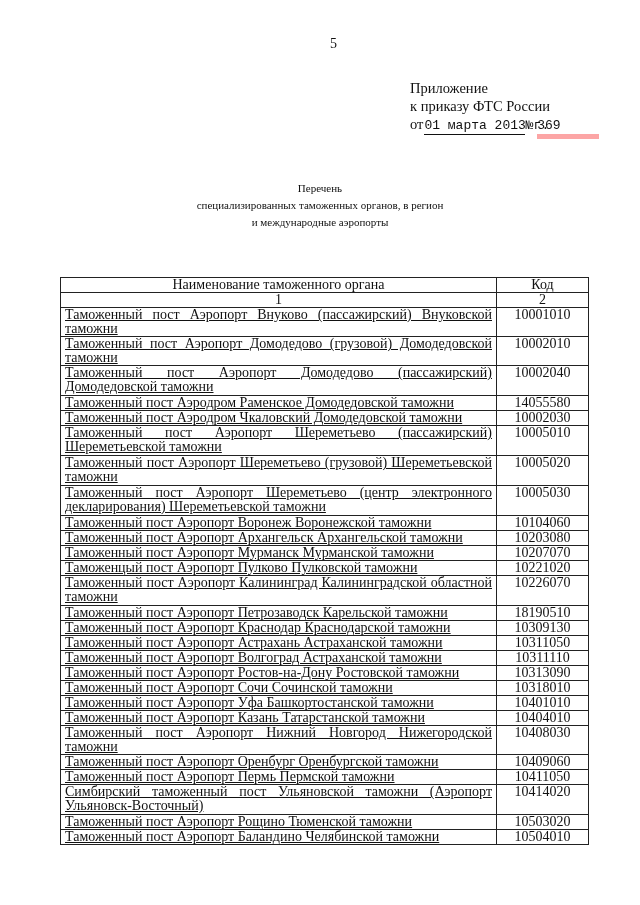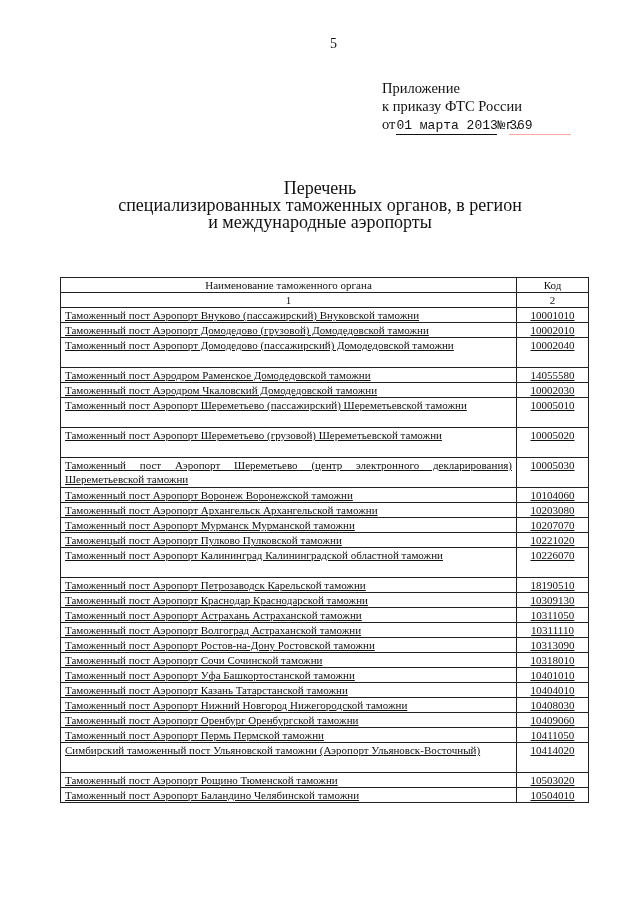--- a/index.html
+++ b/index.html
@@ -9,52 +9,52 @@
       color: #111111;
     }
     .page-number {
       position: absolute; left: 330px; top: 36px;
       font-size: 14px;
     }
     .appendix {
       position: absolute; left: 382px; top: 79px;
       font-size: 14.5px; line-height: 18px;
     }
-    .appendix .line { display: block; white-space: nowrap; }
+    .appendix .line { display: block; white-space: nowrap; margin-left: 28px; }
     .appendix .order-line { position: relative; }
     .appendix .mono {
       font-family: "Liberation Mono", "DejaVu Sans Mono", monospace;
       font-size: 13px;
     }
     .appendix .date-field {
       display: inline-block; width: 101px;
       border-bottom: 1px solid #111; line-height: 16px; margin-left: 1px;
     }
     .appendix .num-field {
       display: inline-block; width: 62px;
-      border-bottom: 1px solid #fca5a5; line-height: 16px; margin-left: 4px;
+      border-bottom: 5px solid #fca5a5; line-height: 16px; margin-left: 4px;
     }
     .title-block {
       position: absolute; left: 100px; width: 440px; top: 180px;
-      text-align: center; font-size: 18px; line-height: 17px;
+      text-align: center; font-size: 11px; line-height: 17px;
     }
     .title-block .line { display: block; white-space: nowrap; }
     table.list {
       position: absolute; left: 60px; top: 277px;
       width: 529px; border-collapse: collapse;
-      font-size: 11px; line-height: 14px;
+      font-size: 14px; line-height: 14px;
     }
     table.list td, table.list th {
       border: 1px solid #222; padding: 0 4px; vertical-align: top;
       font-weight: normal;
     }
     table.list th { text-align: center; height: 14px; }
     table.list td.name { text-align: justify; text-align-last: left; height: 14px; text-decoration: underline; }
     table.list td.name.two { height: 29px; }
-    table.list td.code { width: 67px; text-align: center; padding: 0 2px; text-decoration: underline; }
+    table.list td.code { width: 67px; text-align: center; padding: 0 12px; }
   </style>
 </head>
 <body>
 
 <div class="page-number">5</div>
 
 <div class="appendix">
   <span class="line">Приложение</span>
   <span class="line">к приказу ФТС России</span>
   <span class="line order-line">

